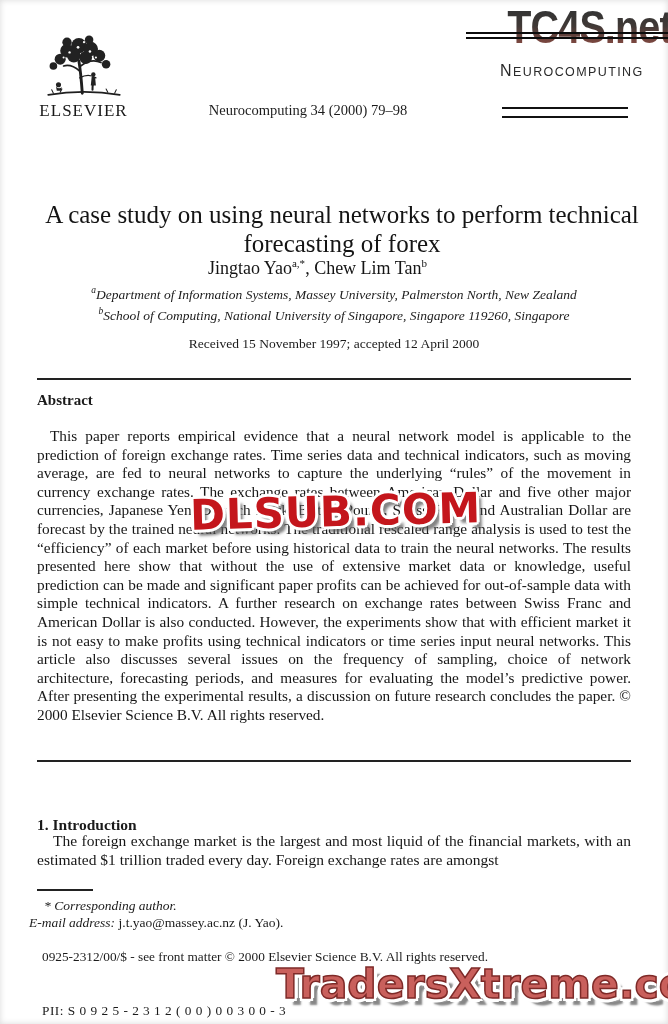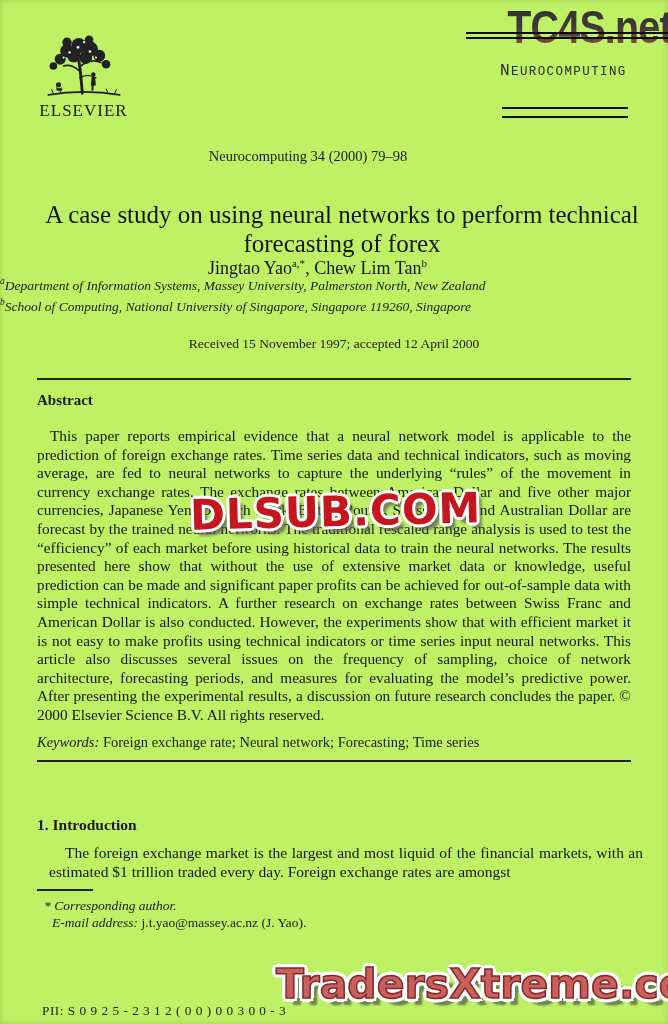--- a/index.html
+++ b/index.html
@@ -1,59 +1,59 @@
 <!DOCTYPE html>
 <html><head>
 <meta charset="utf-8">
 <style>
   html,body{margin:0;padding:0;background:#e8e8e8;}
   .page{
     position:relative;width:668px;height:1024px;margin:0 auto;
-    background:#bef264;overflow:hidden;
+    background:#ffffff;overflow:hidden;
     font-family:"Liberation Serif",serif;color:#1a1a1a;
     box-shadow:inset 0 0 6px rgba(0,0,0,.15);
   }
   
   .logo-block{position:absolute;left:36px;top:32px;width:95px;text-align:center;}
   .logo-block svg{display:block;margin:0 auto;}
   .publisher-name{font-size:17px;letter-spacing:1px;margin-top:1px;color:#181818;}
-  .citation{position:absolute;left:0;top:102px;width:616px;text-align:center;font-size:14.5px;color:#1c1c1c;margin-top:46px;}
-  .masthead{position:absolute;left:500px;top:62px;width:130px;font-family:Liberation Mono, monospace;
+  .citation{position:absolute;left:0;top:102px;width:616px;text-align:center;font-size:14.5px;color:#1c1c1c;}
+  .masthead{position:absolute;left:500px;top:62px;width:130px;font-family:Liberation Sans, sans-serif;
     font-size:12.5px;letter-spacing:1.4px;color:#2a2a2a;font-weight:500;}
   .masthead::first-letter{font-size:16px;}
   .double-rule{position:absolute;left:502px;top:107px;width:126px;height:7px;
     border-top:2px solid #111;border-bottom:2px solid #111;}
   .website{position:absolute;left:437px;top:120px;width:195px;text-align:right;font-size:13.5px;color:#1c1c1c;}
   
   .title{position:absolute;left:24px;top:192px;width:620px;text-align:center;
     font-size:25px;line-height:29px;font-weight:400;color:#141414;}
   .authors{position:absolute;left:0;top:257px;width:635px;text-align:center;font-size:18px;color:#141414;}
   .authors sup{font-size:11px;}
-  .affiliations{position:absolute;left:0;top:273px;width:668px;
+  .affiliations{position:absolute;left:0;top:282px;width:668px;text-align:center;
     font-style:italic;font-size:13.5px;line-height:17.5px;color:#1b1b1b;}
   .affiliations sup{font-size:9.5px;font-style:italic;}
   .received{position:absolute;left:0;top:336px;width:668px;text-align:center;font-size:13.5px;color:#1b1b1b;}
   
   .rule{position:absolute;left:37px;width:594px;background:#222;}
   .rule-abstract-top{top:378px;height:2px;}
   .rule-keywords{top:760px;height:1.5px;}
   .rule-footnote{top:889px;width:56px;height:1.5px;}
   
   .abstract-heading{position:absolute;left:37px;top:392px;font-size:15px;font-weight:700;}
   .abstract-text{position:absolute;left:37px;top:427px;width:594px;
     font-size:15.3px;line-height:18.6px;text-align:justify;text-indent:13px;color:#161616;}
   .keywords{position:absolute;left:37px;top:734px;width:594px;font-size:14.5px;color:#1b1b1b;}
   .keywords .kw-label{font-style:italic;}
   
   .intro-heading{position:absolute;left:37px;top:816px;font-size:15.5px;font-weight:700;}
   .intro-text{position:absolute;left:37px;top:831px;width:594px;
     font-size:15.5px;line-height:19px;text-align:justify;text-indent:16px;color:#161616;}
   
   .footnote-corresponding{position:absolute;left:44px;top:898px;font-size:13.5px;font-style:italic;}
-  .footnote-email{position:absolute;left:52px;top:915px;font-size:13.5px;}
+  .footnote-email{position:absolute;left:29px;top:915px;font-size:13.5px;}
   .footnote-email .em-label{font-style:italic;}
   .footer-copyright{position:absolute;left:42px;top:949px;font-size:13.3px;color:#1b1b1b;}
   .footer-pii{position:absolute;left:42px;top:967px;font-size:13.3px;letter-spacing:.5px;color:#1b1b1b;margin-top:36px;}
   
   .wm-top{position:absolute;right:-4px;top:0px;z-index:6;
     font-family:"Liberation Sans",sans-serif;font-weight:800;font-size:47px;line-height:50px;
     letter-spacing:-1px;transform:scaleX(.84);transform-origin:right top;
     background:linear-gradient(#343434 18%,#403936 48%,#76453e 78%,#8d584e 100%);
     -webkit-background-clip:text;background-clip:text;color:transparent;}
   .wm-top-wrap{position:absolute;right:0;top:2px;width:196px;height:52px;z-index:6;}
@@ -138,31 +138,29 @@
   </div>
 
   <div class="received">Received 15 November 1997; accepted 12 April 2000</div>
 
   <div class="rule rule-abstract-top"></div>
   <div class="abstract-heading">Abstract</div>
   <p class="abstract-text" style="margin:0;">This paper reports empirical evidence that a neural network model is applicable to the prediction of foreign exchange rates. Time series data and technical indicators, such as moving average, are fed to neural networks to capture the underlying “rules” of the movement in currency exchange rates. The exchange rates between American Dollar and five other major currencies, Japanese Yen, Deutsch Mark, British Pound, Swiss Franc and Australian Dollar are forecast by the trained neural networks. The traditional rescaled range analysis is used to test the “efficiency” of each market before using historical data to train the neural networks. The results presented here show that without the use of extensive market data or knowledge, useful prediction can be made and significant paper profits can be achieved for out-of-sample data with simple technical indicators. A further research on exchange rates between Swiss Franc and American Dollar is also conducted. However, the experiments show that with efficient market it is not easy to make profits using technical indicators or time series input neural networks. This article also discusses several issues on the frequency of sampling, choice of network architecture, forecasting periods, and measures for evaluating the model’s predictive power. After presenting the experimental results, a discussion on future research concludes the paper.  © 2000 Elsevier Science B.V. All rights reserved.</p>
 
   <div class="wm-middle">DLSUB.COM</div>
 
-  <div class="keywords">
-    <span class="kw-label">Keywords:</span><span>  Foreign exchange rate; Neural network; Forecasting; Time series</span>
-  </div>
   <div class="rule rule-keywords"></div>
 
   <div class="intro-heading">1.  Introduction</div>
-  <p class="intro-text" style="margin:12px;">The foreign exchange market is the largest and most liquid of the financial markets, with an estimated $1 trillion traded every day. Foreign exchange rates are amongst</p>
+  <p class="intro-text" style="margin:0;">The foreign exchange market is the largest and most liquid of the financial markets, with an estimated $1 trillion traded every day. Foreign exchange rates are amongst</p>
 
   <div class="rule rule-footnote"></div>
   <div class="footnote-corresponding">* Corresponding author.</div>
   <div class="footnote-email">
     <span class="em-label">E-mail address:</span><span> j.t.yao@massey.ac.nz (J. Yao).</span>
   </div>
 
+  <div class="footer-copyright">0925-2312/00/$ - see front matter  ©  2000 Elsevier Science B.V. All rights reserved.</div>
   <div class="footer-pii">PII: S 0 9 2 5 - 2 3 1 2 ( 0 0 ) 0 0 3 0 0 - 3</div>
 
   <div class="wm-bottom">TradersXtreme.com</div>
 
 </div>
 
 </body></html>

